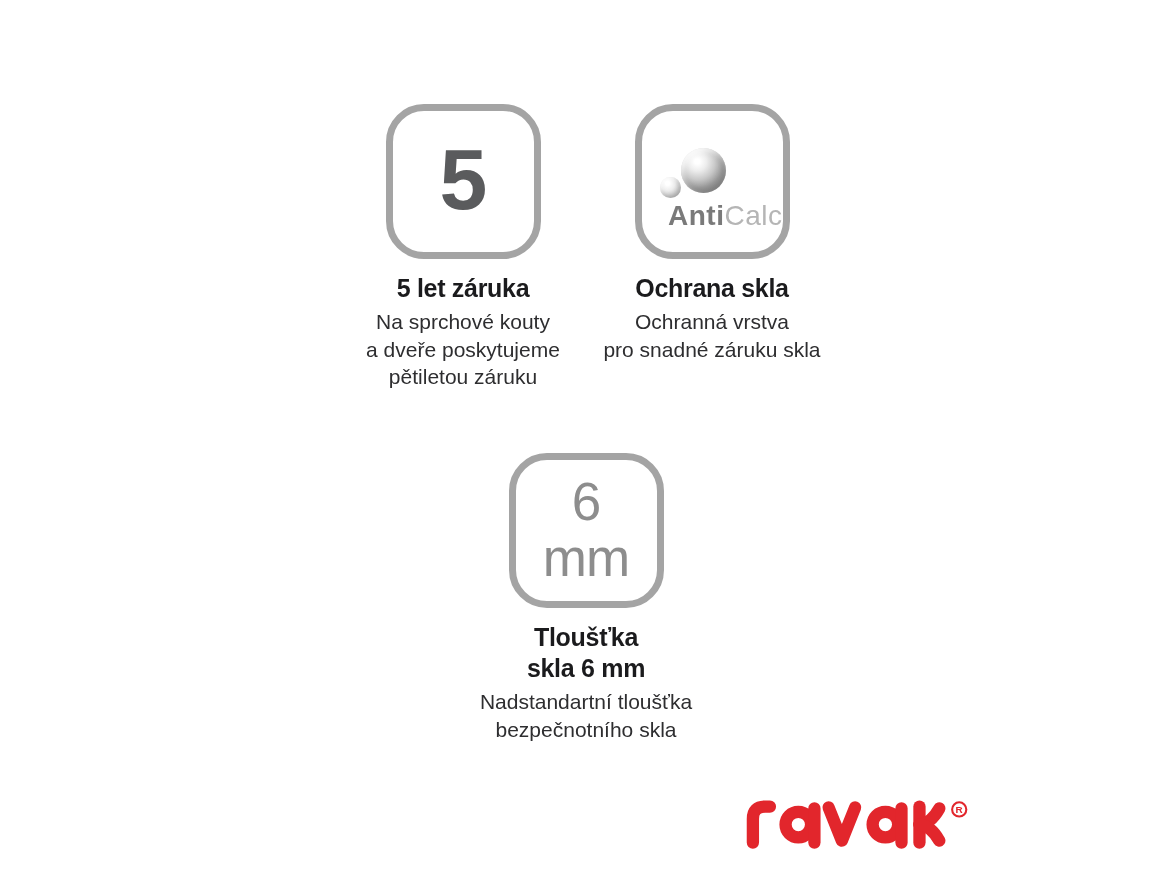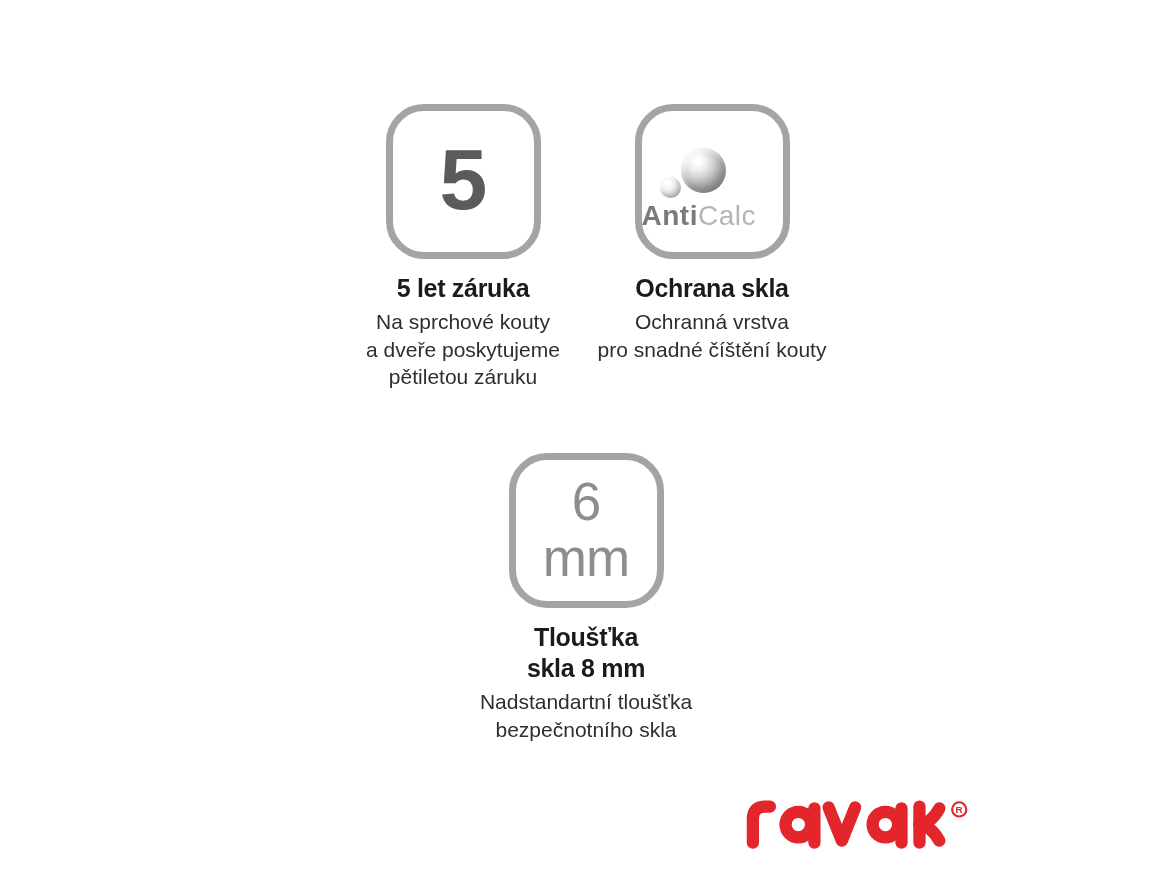--- a/index.html
+++ b/index.html
@@ -31,21 +31,21 @@
     background:radial-gradient(circle at 36% 30%, #ffffff 6%, #ededed 22%, #c9c9c9 42%, #9d9d9d 62%, #848484 78%, #bcbcbc 93%, #d2d2d2 100%);
     box-shadow:inset -3px -4px 6px rgba(110,110,110,.35), inset 2px 3px 5px rgba(255,255,255,.9);
   }
   .bubble-small{
     left:18px;top:66px;width:21px;height:21px;
     background:radial-gradient(circle at 36% 30%, #ffffff 10%, #ececec 38%, #c6c6c6 70%, #a2a2a2 95%);
     box-shadow:inset -2px -2px 4px rgba(120,120,120,.35), inset 1px 2px 3px rgba(255,255,255,.9);
   }
   .anticalc-word{
     position:absolute;left:0;right:0;top:90px;font-size:28px;line-height:30px;
-    letter-spacing:0.5px;white-space:nowrap;text-align:left;
+    letter-spacing:0.5px;white-space:nowrap;text-align:right;
   }
   .anticalc-dark{font-weight:bold;color:var(--anticalc-dark,#7a7a7a);}
   .anticalc-light{font-weight:normal;color:var(--anticalc-light,#b5b5b5);}
 
   .feature-title{
     margin:14px 0 3px 0;font-size:25px;line-height:31px;font-weight:bold;
     color:var(--heading-text,#1b1b1d);white-space:pre-line;letter-spacing:-0.3px;
   }
   .feature-desc{
     margin:4px;font-size:21px;line-height:27.5px;font-weight:normal;
@@ -71,30 +71,30 @@
   </section>
 
   <section class="card" id="card-anticalc">
     <div class="badge">
       <span class="bubble bubble-large"></span>
       <span class="bubble bubble-small"></span>
       <span class="anticalc-word"><span class="anticalc-dark">Anti</span><span class="anticalc-light">Calc</span></span>
     </div>
     <h2 class="feature-title">Ochrana skla</h2>
     <p class="feature-desc">Ochranná vrstva
-pro snadné číštění kouty</p>
+pro snadné záruku skla</p>
   </section>
 
   <section class="card" id="card-thickness">
     <div class="badge">
       <span class="badge-mm">6
 mm</span>
     </div>
     <h2 class="feature-title">Tloušťka
-skla 8 mm</h2>
+skla 6 mm</h2>
     <p class="feature-desc">Nadstandartní tloušťka
 bezpečnotního skla</p>
   </section>
 
   <div class="logo" role="img" aria-label="ravak" style="color: rgb(226, 38, 44);">
     <svg width="228" height="53" viewBox="0 0 240 56" xmlns="http://www.w3.org/2000/svg">
       <g fill="none" stroke="currentColor" stroke-width="13" stroke-linecap="round" stroke-linejoin="round">
 
         <path d="M10 46 V21 Q10 8 23 8 H28"></path>
 

